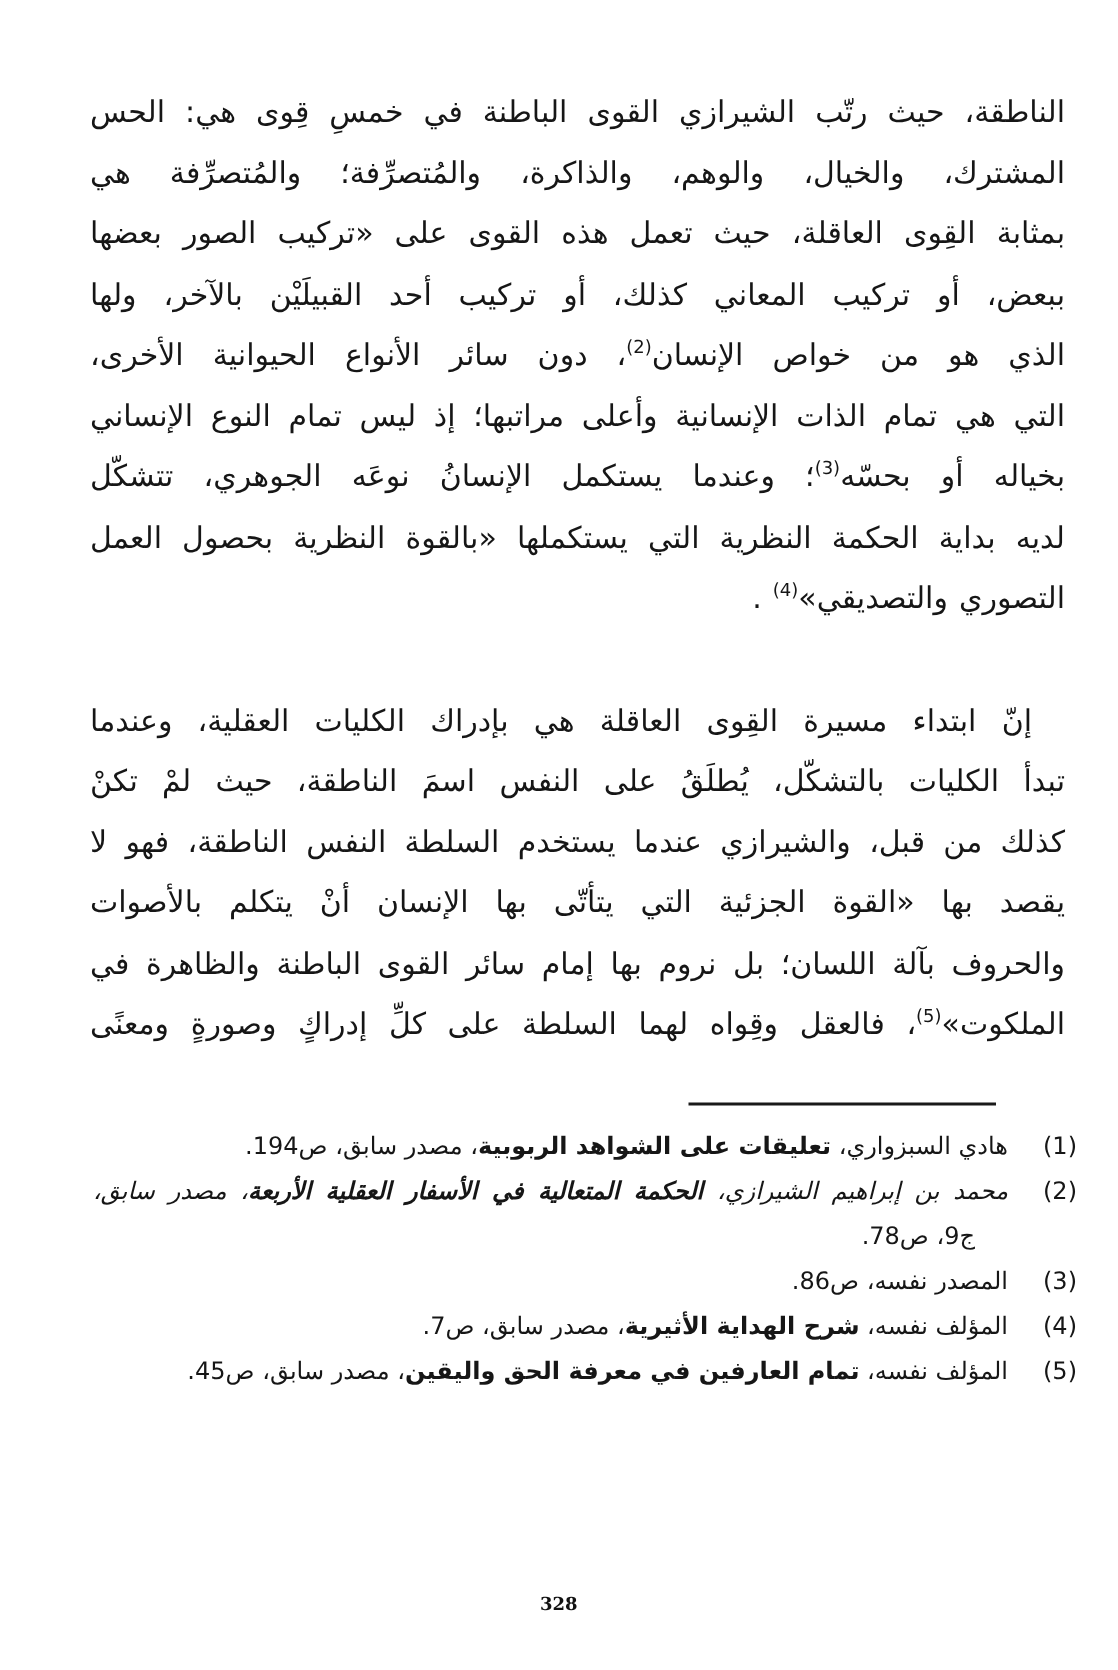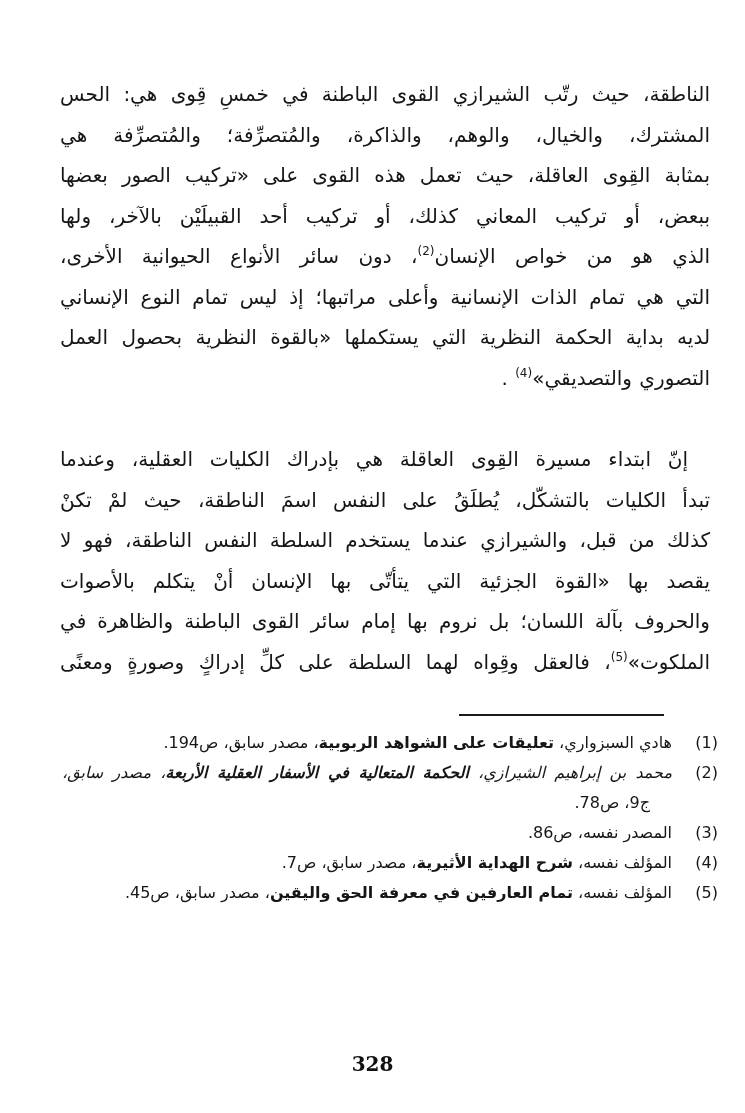--- a/index.html
+++ b/index.html
@@ -11,21 +11,21 @@
       overflow: hidden;
     }
     .page {
       position: relative;
       box-sizing: border-box;
       width: 745px; height: 1113px;
       padding: 54px 35px 0 60px;
       direction: rtl;
     }
     
-    .main { font-size: 20px; line-height: 40.5px; margin-top: 20px; }
+    .main { font-size: 20px; line-height: 40.5px; }
     .para { margin: 0; }
     .para-2 { margin-top: 41px; }
     .line {
       text-align: justify;
       text-align-last: justify;
       word-spacing: 1px;
     }
     .line.end {
       text-align: center;
       text-align-last: right;
@@ -70,39 +70,40 @@
     .fn-title { font-weight: bold; }
     .fn-cont { display: block; padding-right: 22px; text-align: right; }
     
     .page-number {
       position: absolute;
       left: 0; right: 0;
       bottom: 37px;
       text-align: center;
       direction: ltr;
       font-family: "DejaVu Serif", serif;
-      font-size: 20px;
+      font-size: 12px;
       font-weight: bold;
       color: #111111;
     }
   </style>
 </head>
 <body>
 
 <div class="page">
 
   <div class="main">
 
     <div class="para para-1">
       <div class="line"><span>الناطقة، حيث رتّب الشيرازي القوى الباطنة في خمسِ قِوى هي: الحس</span></div>
       <div class="line"><span>المشترك، والخيال، والوهم، والذاكرة، والمُتصرِّفة؛ والمُتصرِّفة هي</span></div>
       <div class="line"><span>بمثابة القِوى العاقلة، حيث تعمل هذه القوى على «تركيب الصور بعضها</span></div>
       <div class="line"><span>ببعض، أو تركيب المعاني كذلك، أو تركيب أحد القبيلَيْن بالآخر، ولها</span></div>
       <div class="line"><span>الذي هو من خواص الإنسان</span><sup class="ref">(2)</sup><span>، دون سائر الأنواع الحيوانية الأخرى،</span></div>
       <div class="line"><span>التي هي تمام الذات الإنسانية وأعلى مراتبها؛ إذ ليس تمام النوع الإنساني</span></div>
+      <div class="line"><span>بخياله أو بحسّه</span><sup class="ref">(3)</sup><span>؛ وعندما يستكمل الإنسانُ نوعَه الجوهري، تتشكّل</span></div>
       <div class="line"><span>لديه بداية الحكمة النظرية التي يستكملها «بالقوة النظرية بحصول العمل</span></div>
       <div class="line end"><span>التصوري والتصديقي»</span><sup class="ref">(4)</sup><span> .</span></div>
     </div>
 
     <div class="para para-2">
       <div class="line indent"><span>إنّ ابتداء مسيرة القِوى العاقلة هي بإدراك الكليات العقلية، وعندما</span></div>
       <div class="line"><span>تبدأ الكليات بالتشكّل، يُطلَقُ على النفس اسمَ الناطقة، حيث لمْ تكنْ</span></div>
       <div class="line"><span>كذلك من قبل، والشيرازي عندما يستخدم السلطة النفس الناطقة، فهو لا</span></div>
       <div class="line"><span>يقصد بها «القوة الجزئية التي يتأتّى بها الإنسان أنْ يتكلم بالأصوات</span></div>
       <div class="line"><span>والحروف بآلة اللسان؛ بل نروم بها إمام سائر القوى الباطنة والظاهرة في</span></div>

